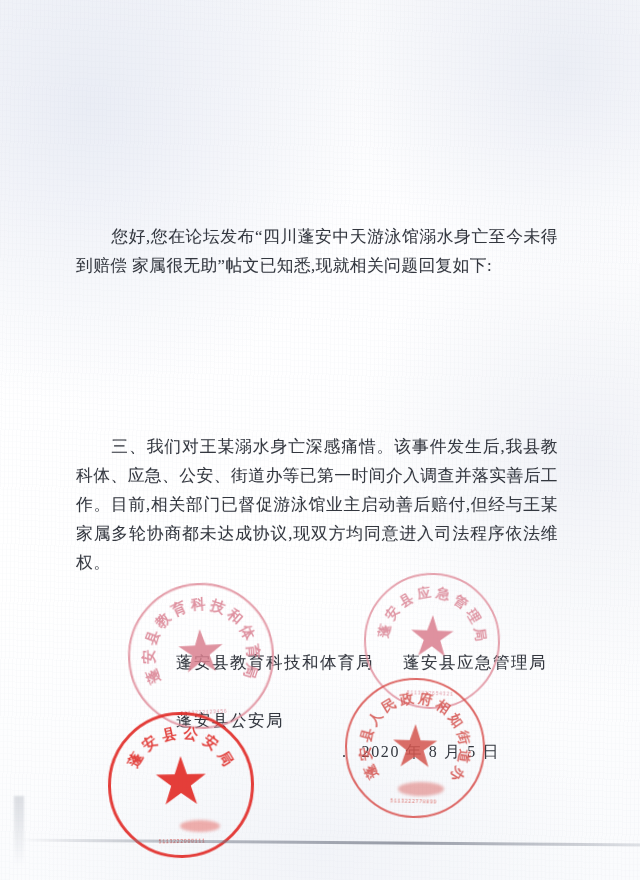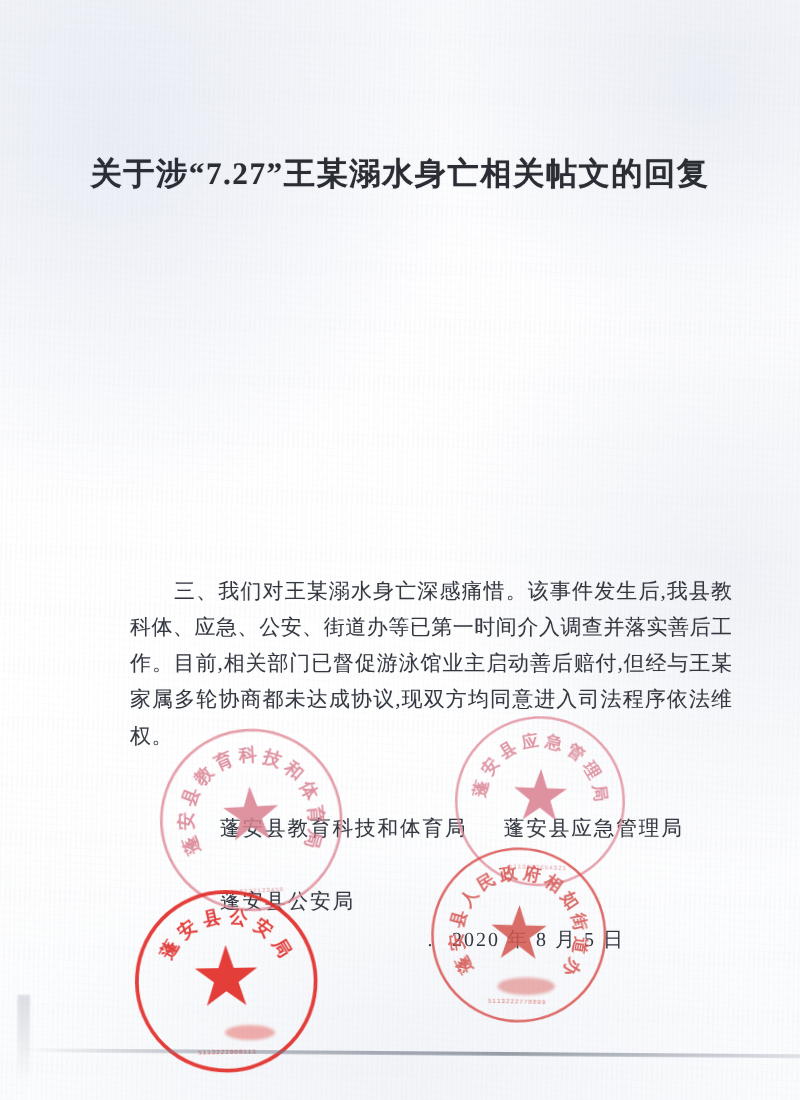--- a/index.html
+++ b/index.html
@@ -94,21 +94,21 @@
     letter-spacing: 0.35px;
     text-align: justify;
     text-align-last: left;
     text-justify: inter-character;
     color: #33373f;
     text-shadow: 0 0 1px rgba(70,74,84,0.18);
   }
   .p-greet  { top: 222px; }
   .p-one    { top: 282px; }
   .p-two    { top: 370px; }
-  .p-three  { top: 458px; margin-left: 28px; }
+  .p-three  { top: 432px; }
 
   .indent { padding-left: 2.1em; display: inline; }
 
   
   .sig-row {
     position: absolute;
     font-size: 16.5px;
     letter-spacing: 1.5px;
     color: #33373f;
     white-space: nowrap;
@@ -227,23 +227,25 @@
 </head>
 <body>
 
 <div id="page">
 
   <div class="paper"></div>
   <div class="grain"></div>
 
   <div class="doc-body">
 
-    <div class="title">关于涉“7.27”王某溺水身亡相关帖文的回复</div>
-
-
+
+
+    <div class="para p-greet">
+      <span class="indent">您好,您在论坛发布“四川蓬安中天游泳馆溺水身亡至今未得到赔偿 家属很无助”帖文已知悉,现就相关问题回复如下:</span>
+    </div>
 
 
 
     <div class="para p-three">
       <span class="indent">三、我们对王某溺水身亡深感痛惜。该事件发生后,我县教科体、应急、公安、街道办等已第一时间介入调查并落实善后工作。目前,相关部门已督促游泳馆业主启动善后赔付,但经与王某家属多轮协商都未达成协议,现双方均同意进入司法程序依法维权。</span>
     </div>
 
     <div class="sig-row sig-a">蓬安县教育科技和体育局</div>
     <div class="sig-row sig-c">蓬安县公安局</div>
     <div class="sig-row sig-b">蓬安县应急管理局</div>

